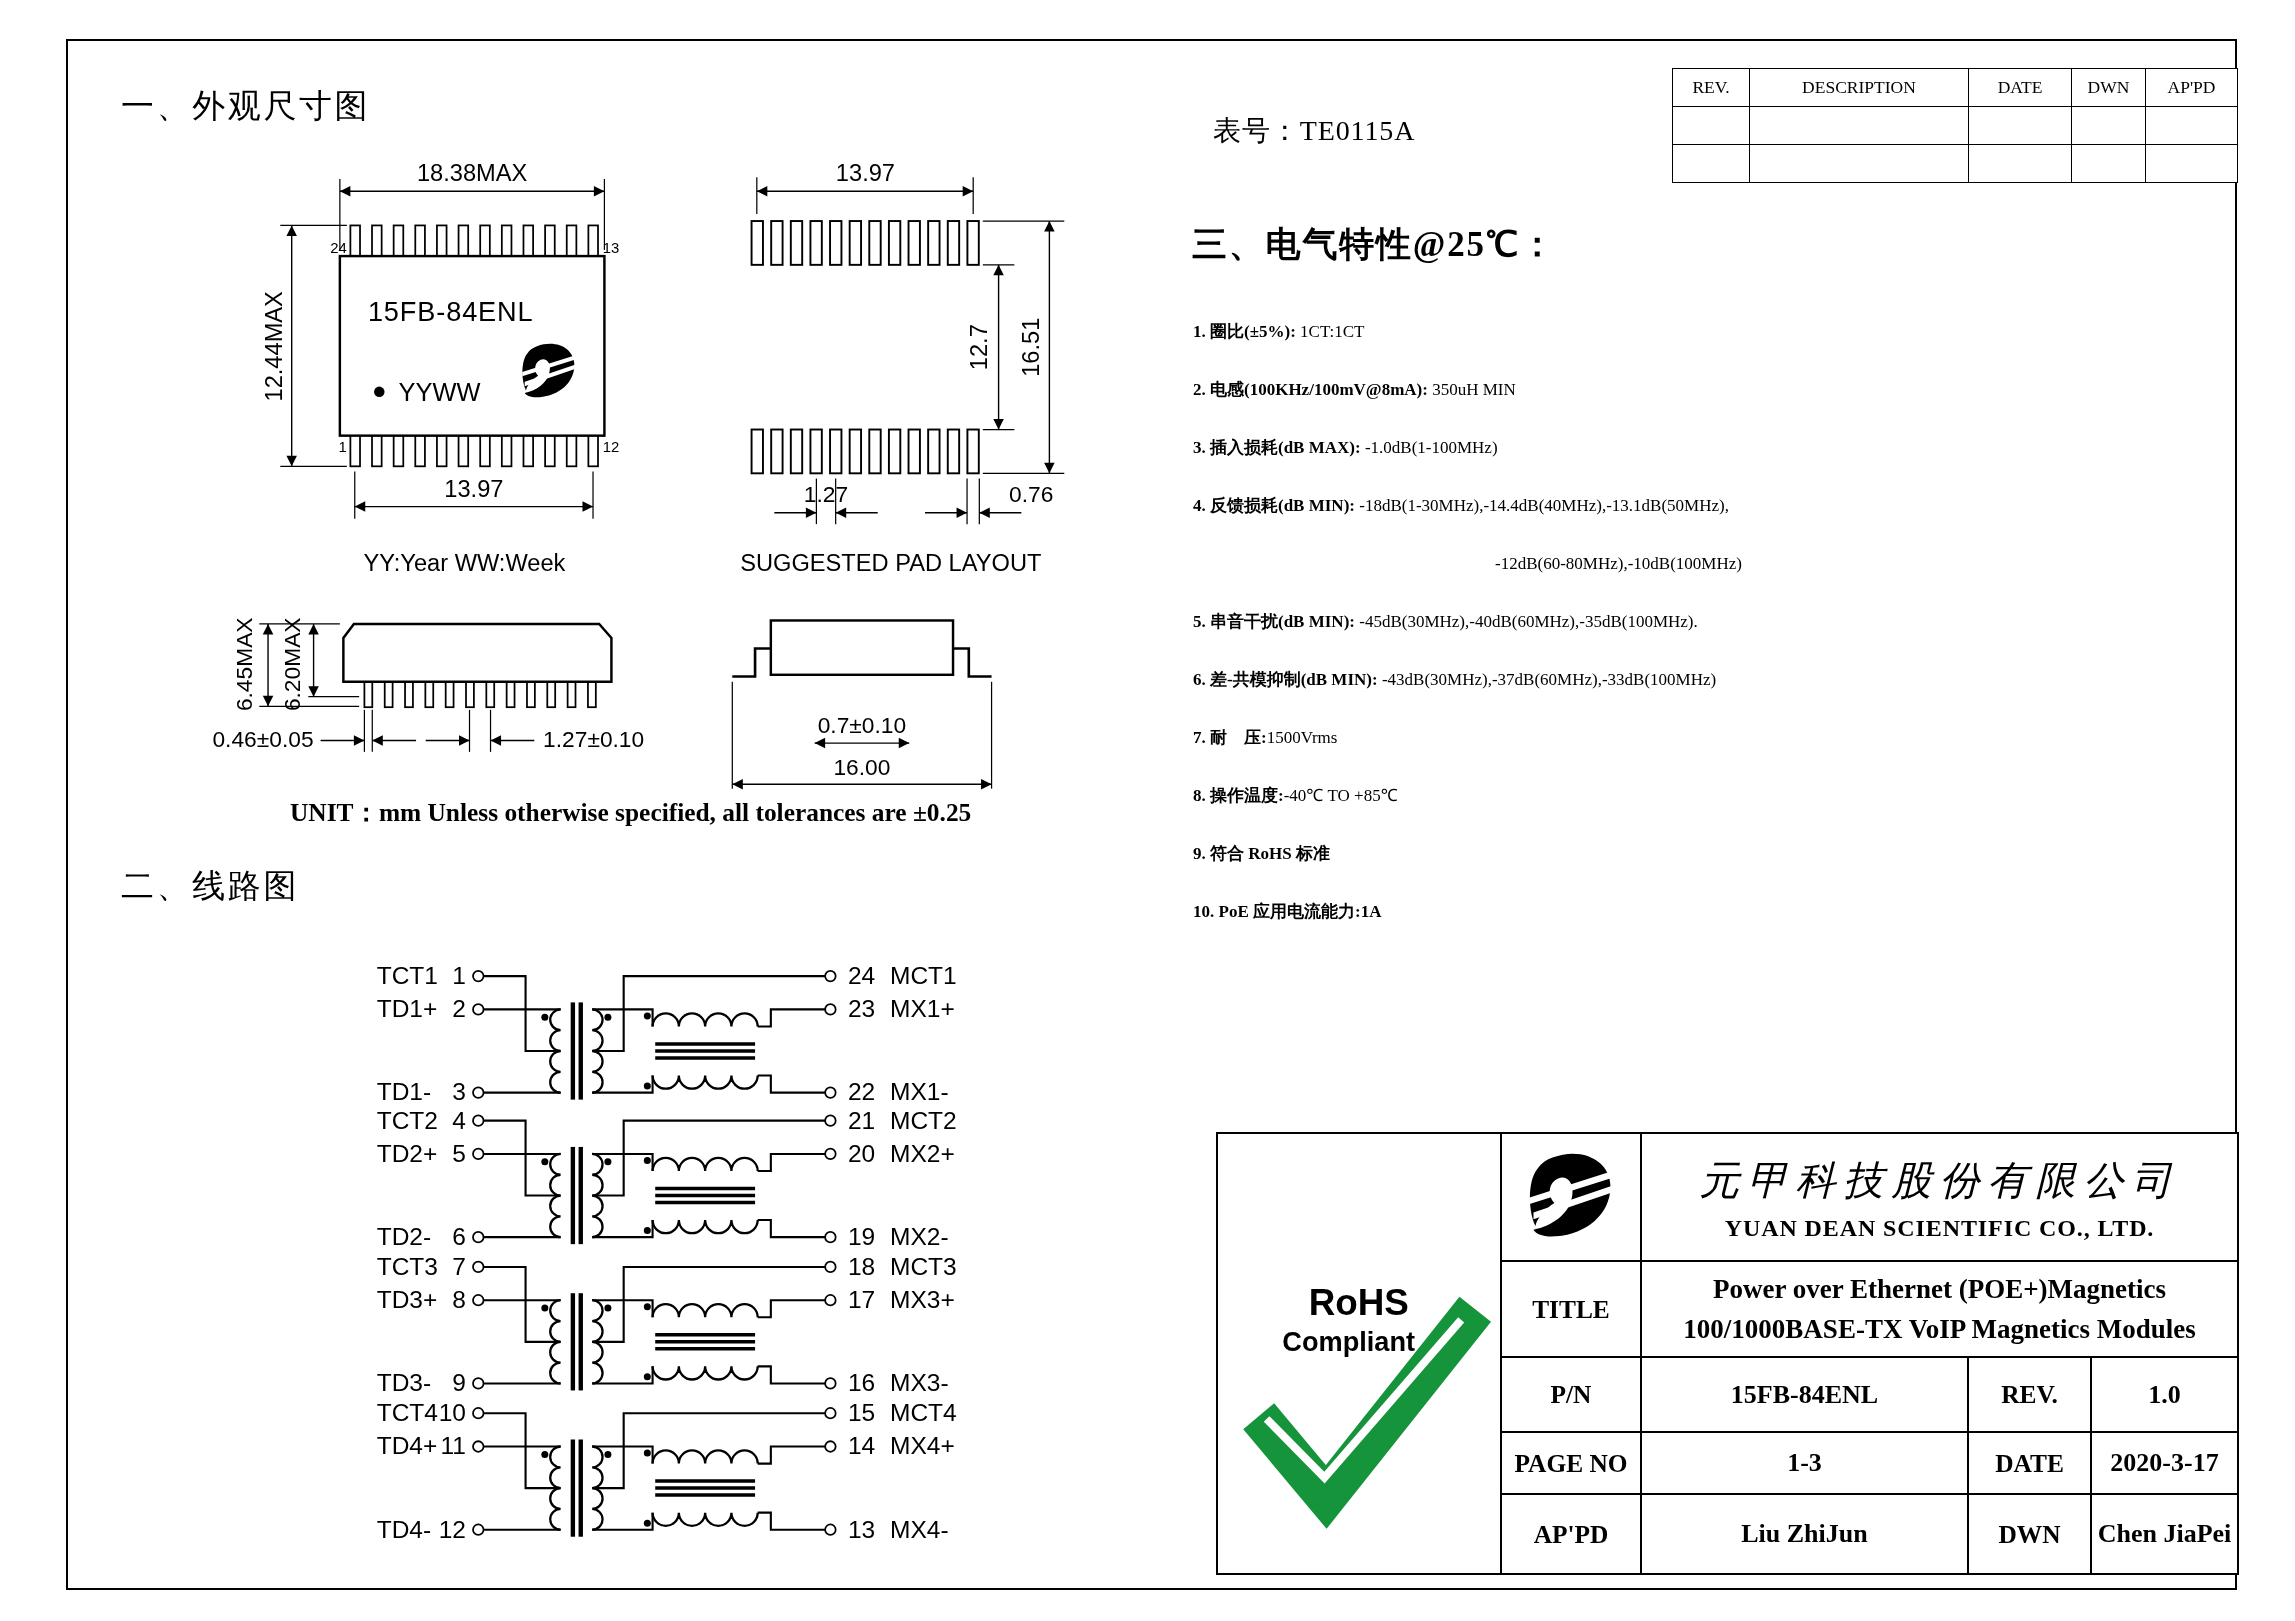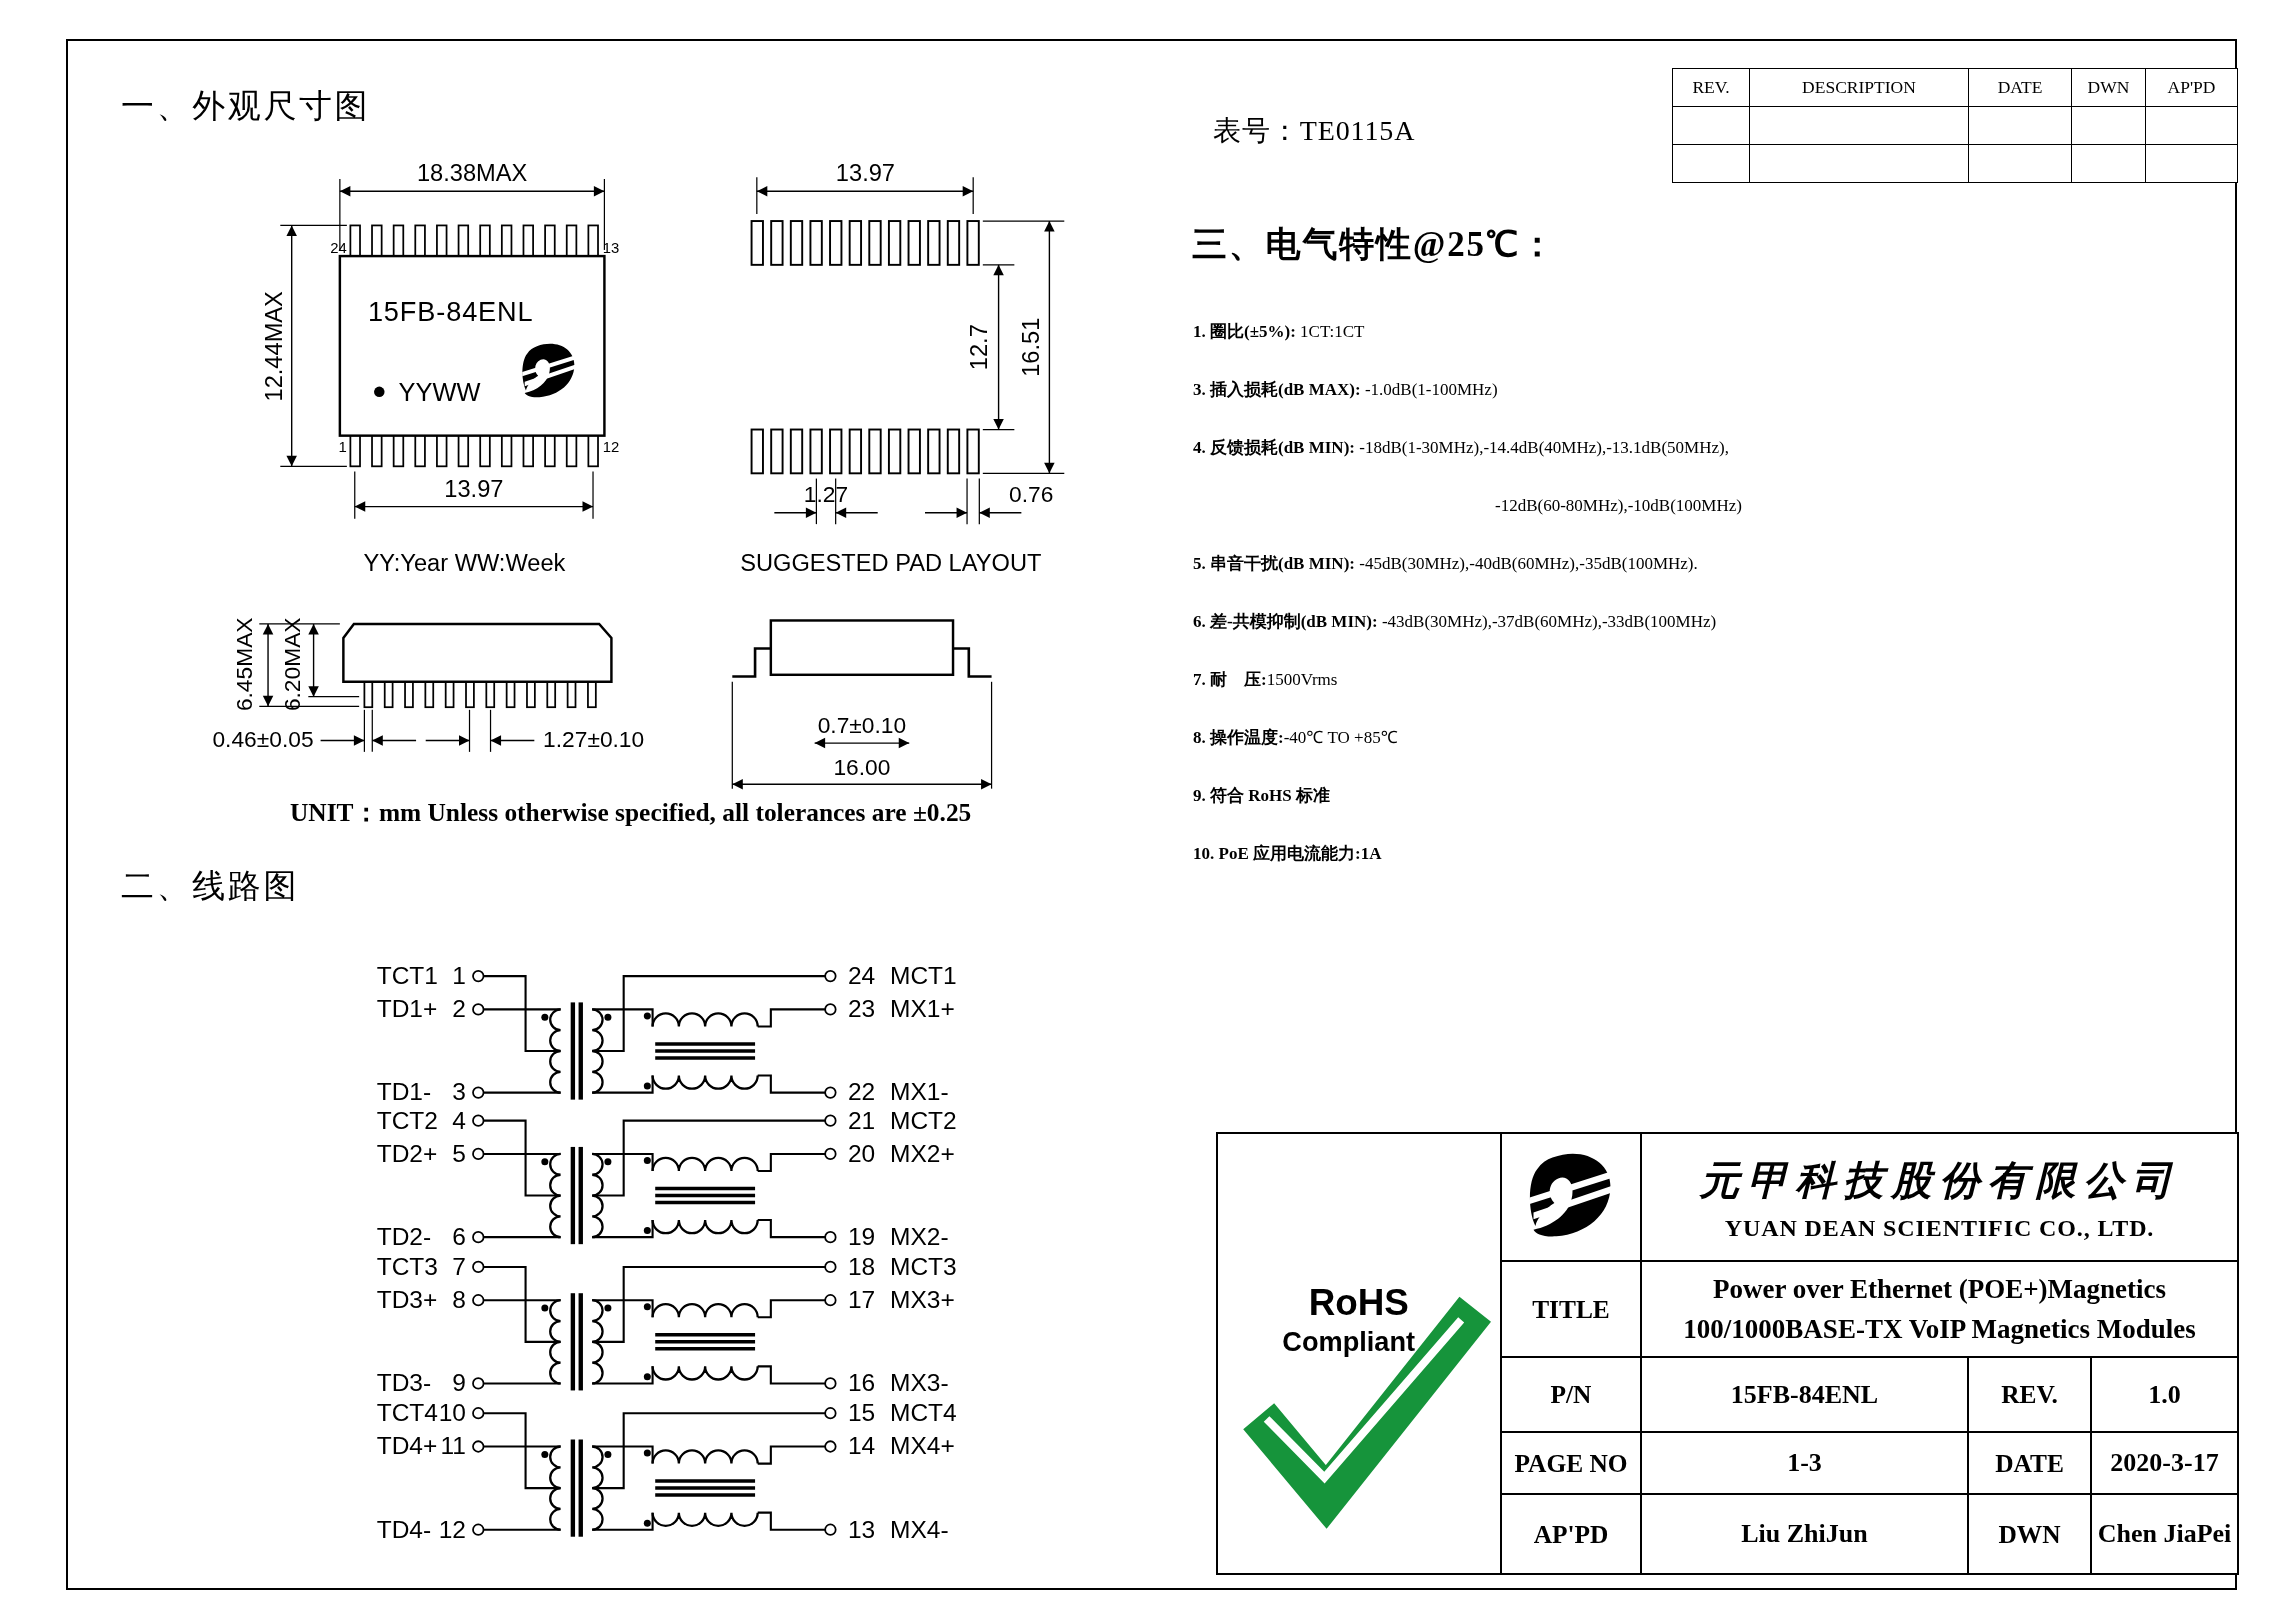--- a/index.html
+++ b/index.html
@@ -13,21 +13,21 @@
   .spec-b{font-weight:bold;}
   .spec-cont{padding-left:302px;}
   .unit-note{position:absolute;left:290px;top:796px;font-weight:bold;font-size:25.4px;}
   .rev-table{position:absolute;left:1672px;top:68px;border-collapse:collapse;table-layout:fixed;background:#fff;}
   .rev-table th,.rev-table td{border:1.8px solid #000;font-size:17.5px;font-weight:normal;text-align:center;padding:0;height:37px;}
   .tb{position:absolute;left:1216px;top:1132px;width:1021px;border-collapse:collapse;table-layout:fixed;background:#fff;}
   .tb td{border:2.6px solid #000;text-align:center;vertical-align:middle;padding:0;}
   .tb .lbl{font-weight:bold;font-size:25.4px;}
   .tb .val{font-weight:bold;font-size:26px;}
   .title-val div{line-height:1.5;font-weight:bold;font-size:27px;}
-  .company-cn{font-size:40px;font-weight:bold;font-style:italic;letter-spacing:8px;}
+  .company-cn{font-size:40px;font-weight:normal;font-style:italic;letter-spacing:8px;}
   .company-en{font-size:24px;font-weight:bold;margin-top:7px;letter-spacing:0.9px;}
   .rohs-cell{vertical-align:top;}
   svg text{font-family:"Liberation Sans",sans-serif;fill:#000;}
   .t16{font-size:17px}.t26{font-size:26px}.t27{font-size:27px}.t29{font-size:29px}.t31{font-size:31px;letter-spacing:1px}
   .thin{stroke:#000;stroke-width:1.4;fill:none}
   .dim{stroke:#000;stroke-width:1.6;fill:none;marker-start:url(#arr);marker-end:url(#arr)}
   .dim-end{stroke:#000;stroke-width:1.6;fill:none;marker-end:url(#arr)}
   .dim-start{stroke:#000;stroke-width:1.6;fill:none;marker-start:url(#arr)}
   .body-line{fill:#fff;stroke:#000;stroke-width:2.8}
   .lead{fill:none;stroke:#000;stroke-width:3}
@@ -364,20 +364,21 @@
 </svg>
 
 <div class="h-cn" style="left:121px;top:84px">一、外观尺寸图</div>
 <div class="h-cn" style="left:121px;top:864px">二、线路图</div>
 <div class="sheet-no">表号：TE0115A</div>
 <div class="sec3">三、电气特性@25℃：</div>
 <div class="unit-note">UNIT：mm Unless otherwise specified, all tolerances are ±0.25</div>
 
 <div class="specs">
   <div class="spec-line"><span class="spec-b">1. 圈比(±5%):</span><span> 1CT:1CT</span></div>
+  <div class="spec-line"><span class="spec-b">2. 电感(100KHz/100mV@8mA):</span><span> 350uH MIN</span></div>
   <div class="spec-line"><span class="spec-b">3. 插入损耗(dB MAX):</span><span> -1.0dB(1-100MHz)</span></div>
   <div class="spec-line"><span class="spec-b">4. 反馈损耗(dB MIN):</span><span> -18dB(1-30MHz),-14.4dB(40MHz),-13.1dB(50MHz),</span></div>
   <div class="spec-line spec-cont">-12dB(60-80MHz),-10dB(100MHz)</div>
   <div class="spec-line"><span class="spec-b">5. 串音干扰(dB MIN):</span><span> -45dB(30MHz),-40dB(60MHz),-35dB(100MHz).</span></div>
   <div class="spec-line"><span class="spec-b">6. 差-共模抑制(dB MIN):</span><span> -43dB(30MHz),-37dB(60MHz),-33dB(100MHz)</span></div>
   <div class="spec-line"><span class="spec-b">7. 耐　压:</span><span>1500Vrms</span></div>
   <div class="spec-line"><span class="spec-b">8. 操作温度:</span><span>-40℃  TO +85℃</span></div>
   <div class="spec-line"><span class="spec-b">9. 符合 RoHS  标准</span><span></span></div>
   <div class="spec-line"><span class="spec-b">10. PoE 应用电流能力:1A</span><span></span></div>
 </div>

